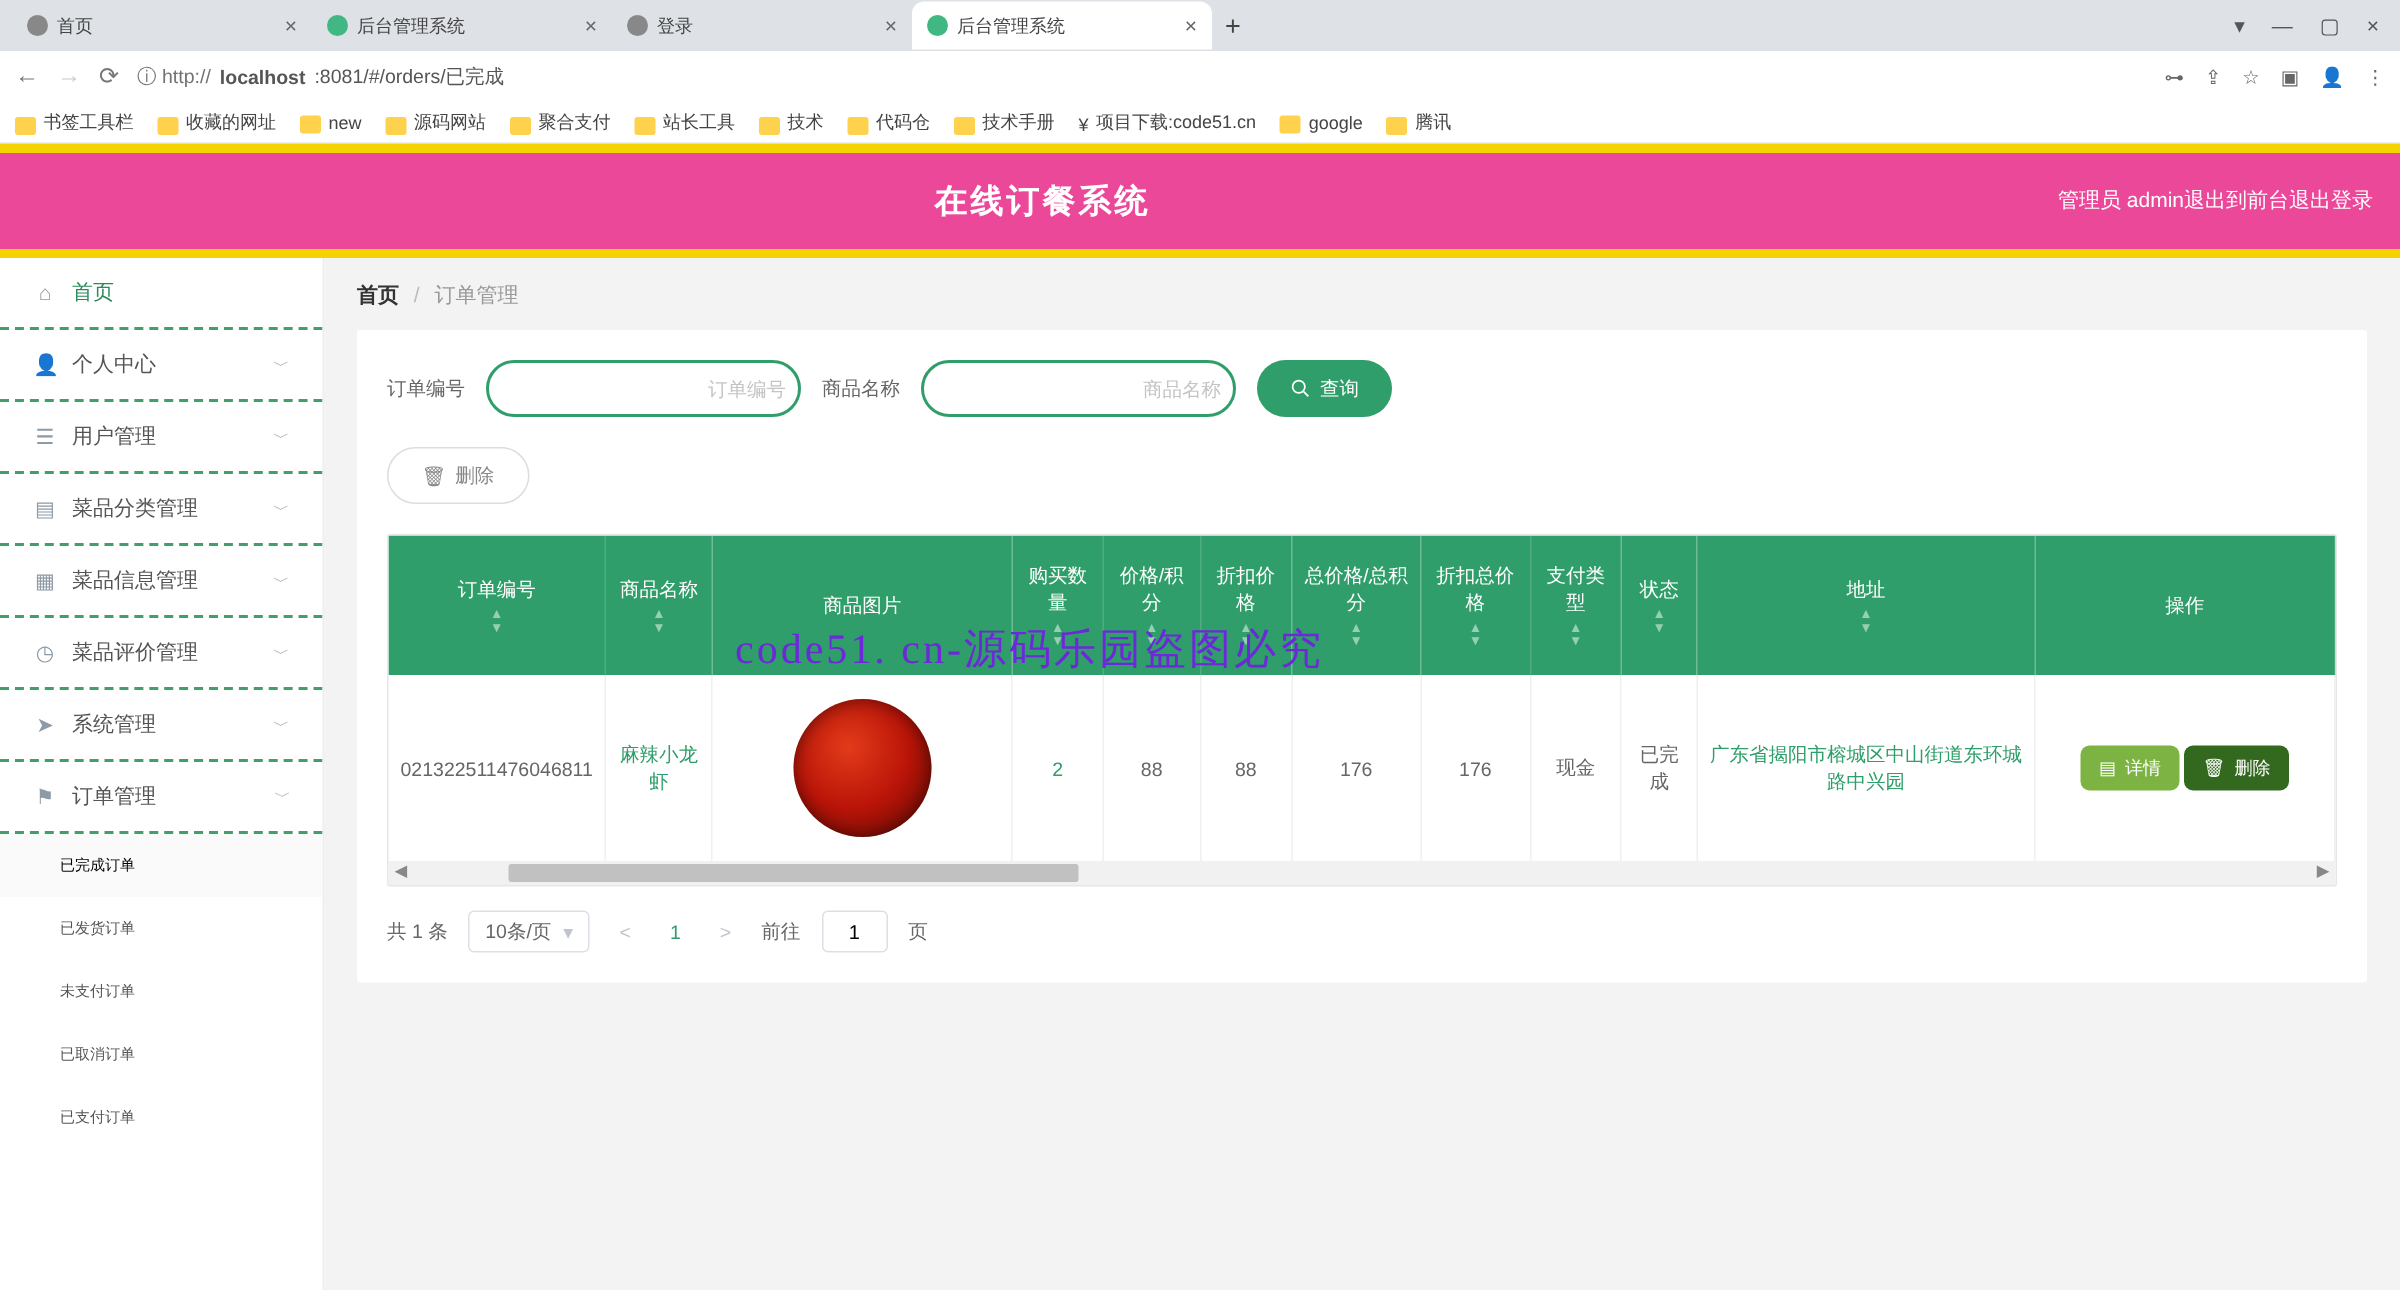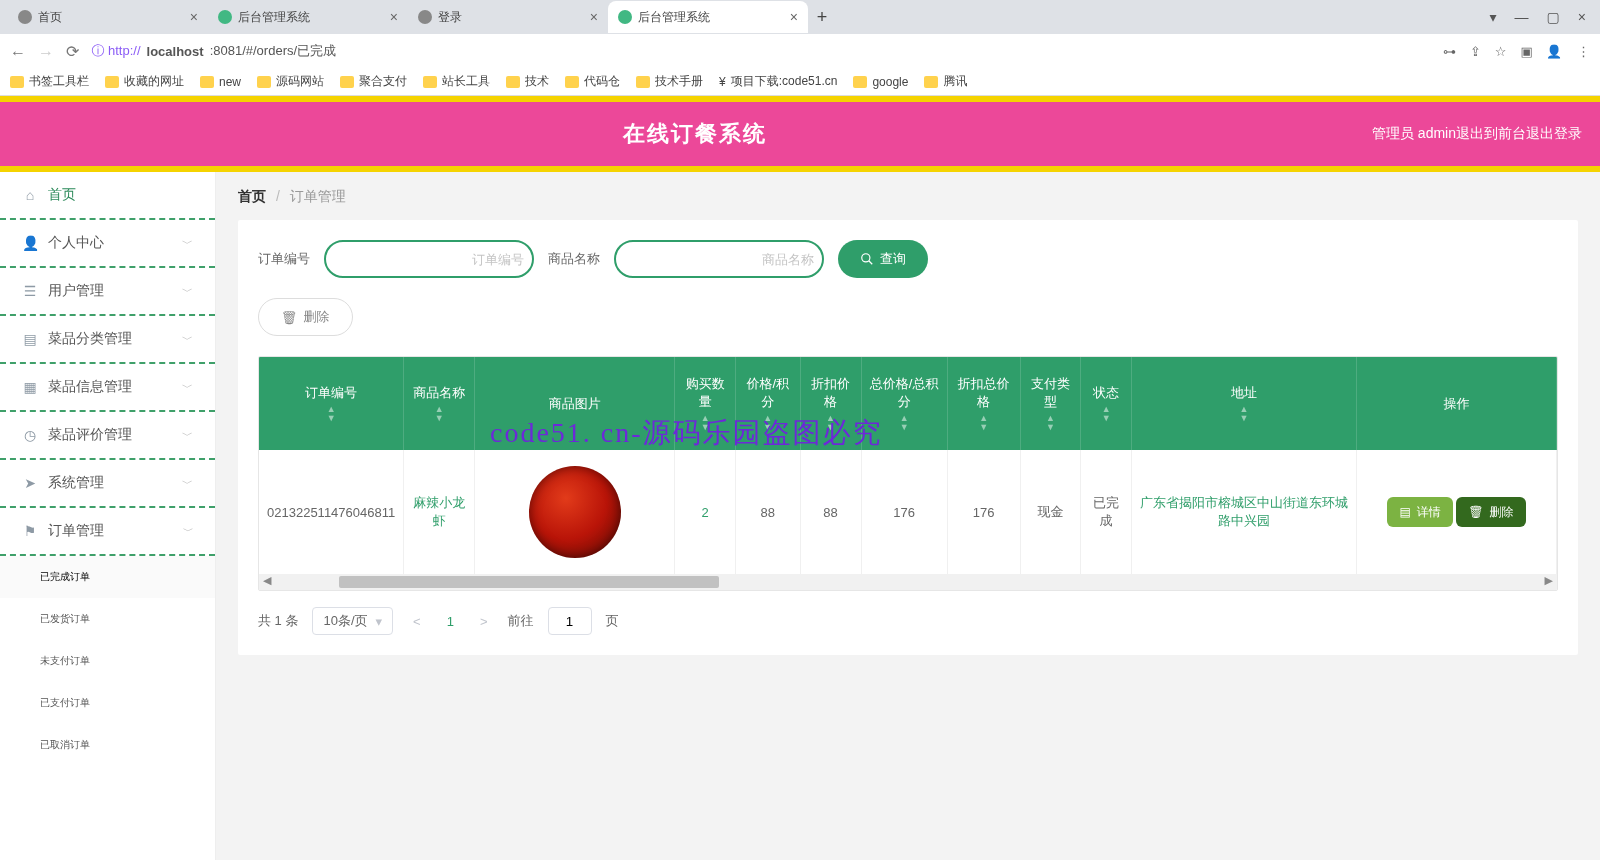--- a/index.html
+++ b/index.html
@@ -13,24 +13,24 @@
 .tab .favicon { width: 14px; height: 14px; border-radius: 50%; background: #888; flex-shrink: 0; }
 .tab .favicon.green { background: #41b883; }
 .tab .title { flex: 1; white-space: nowrap; overflow: hidden; text-overflow: ellipsis; }
 .tab .close { color: #666; font-size: 14px; cursor: pointer; }
 .newtab { width: 28px; text-align: center; color: #444; font-size: 18px; }
 .win-controls { margin-left: auto; display: flex; gap: 18px; padding-right: 14px; color: #555; font-size: 14px; }
 .addr-row { background: #fff; display: flex; align-items: center; height: 34px; padding: 0 10px; gap: 12px; }
 .nav-btn { color: #777; font-size: 16px; }
 .nav-btn.disabled { color: #ccc; }
 .addr-bar { flex: 1; display: flex; align-items: center; gap: 6px; font-size: 13px; color: #555; }
-.addr-bar .proto { color: #8b5cf6; }
+.addr-bar .proto { color: #737373; }
 .addr-icons { display: flex; gap: 14px; color: #666; align-items: center; }
 .bm-row { background: #fff; display: flex; align-items: center; height: 28px; padding: 0 10px; gap: 16px; border-bottom: 1px solid #ddd; }
-.bm { display: flex; align-items: center; gap: 5px; font-size: 12px; color: #444; }
+.bm { display: flex; align-items: flex-end; gap: 5px; font-size: 12px; color: #444; }
 .bm .folder { width: 14px; height: 12px; background: #ffd24d; border-radius: 2px; }
 
 
 .app { position: absolute; top: 96px; left: 0; right: 0; bottom: 0; display: flex; flex-direction: column; }
 .yellow-bar { height: 6px; background: #f5d300; }
 .app-header { background: #ec4899; color: #fff; height: 64px; display: flex; align-items: center; padding: 0 18px; }
 .app-title { flex: 1; text-align: center; font-size: 22px; font-weight: bold; letter-spacing: 2px; }
 .header-actions { display: flex; font-size: 14px; }
 
 .app-body { flex: 1; display: flex; background: #fff; overflow: hidden; }
@@ -241,22 +241,22 @@
       </div>
       <div class="menu-item plain menu-group-open">
         <span class="icon">⚑</span>
         <span class="label">订单管理</span>
         <span class="caret">︿</span>
       </div>
       <div class="submenu">
         <div class="sub active">已完成订单</div>
         <div class="sub">已发货订单</div>
         <div class="sub">未支付订单</div>
+        <div class="sub">已取消订单</div>
         <div class="sub">已支付订单</div>
-        <div class="sub">已取消订单</div>
       </div>
     </div>
 
     <div class="content">
       <div class="breadcrumb">
         <a href="#">首页</a>
         <span class="sep">/</span>
         <span class="cur">订单管理</span>
       </div>
 

